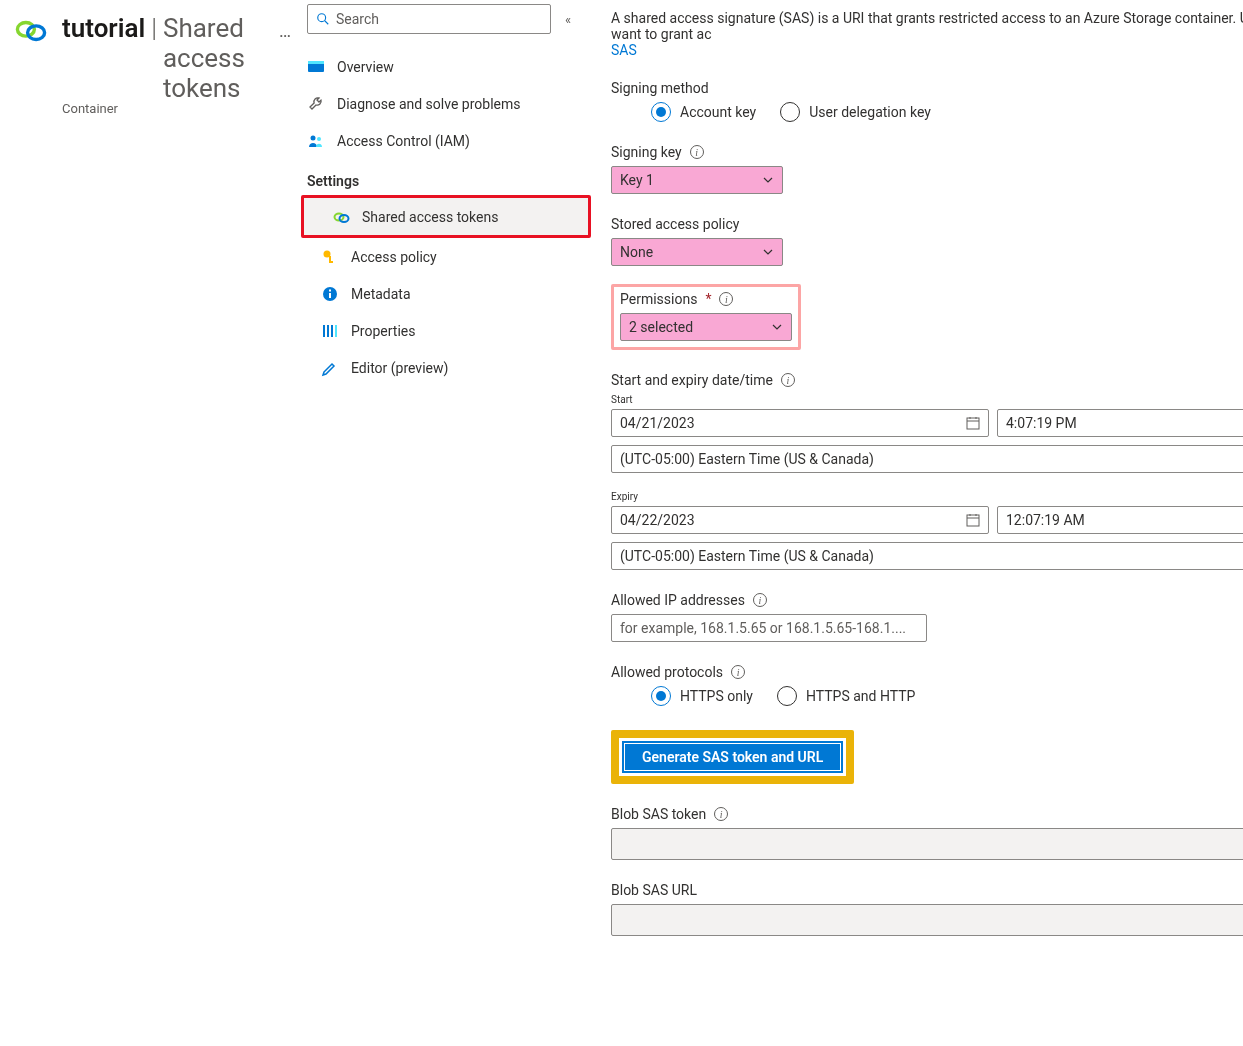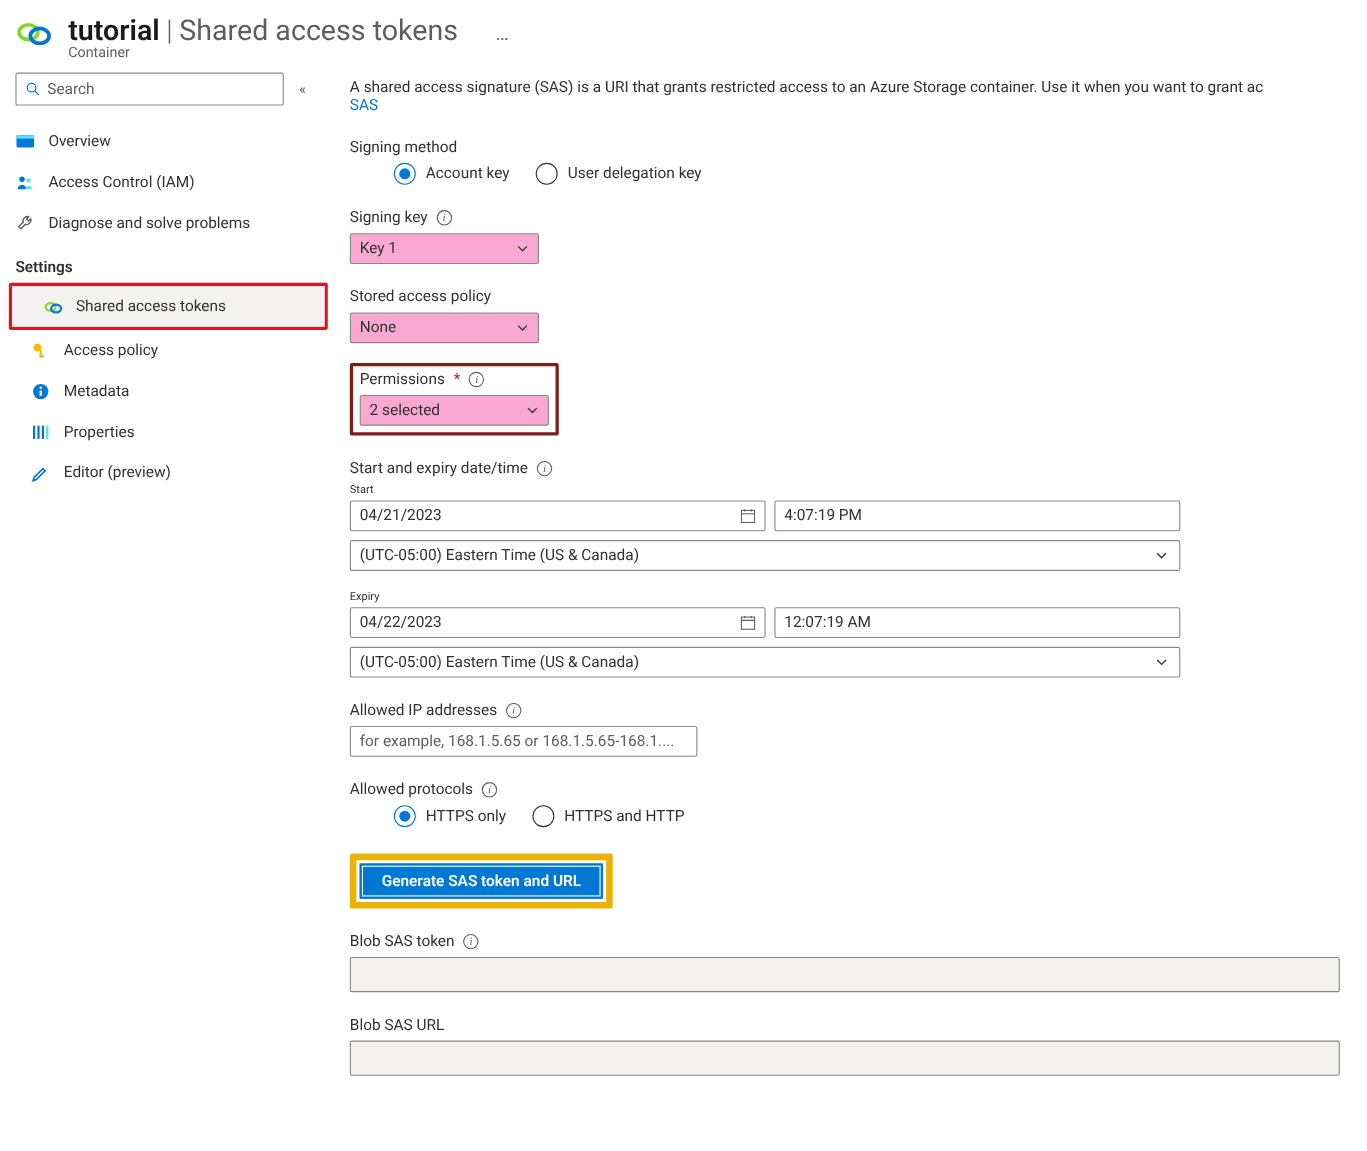--- a/index.html
+++ b/index.html
@@ -1,17 +1,17 @@
 <!DOCTYPE html>
 <html><head>
 <meta charset="utf-8">
 <style>
   * { box-sizing: border-box; font-family: "Segoe UI", -apple-system, BlinkMacSystemFont, Roboto, sans-serif; }
   body { margin: 0; background: #fff; color: #323130; font-size: 14px; }
-  .page { display: flex; flex-direction: column; width: 1243px; }
+  .page { display: flex; flex-direction: row; width: 1243px; }
   .header { display: flex; align-items: flex-start; padding: 10px 0 6px 14px; gap: 14px; }
   .header-icon svg { width: 34px; height: 34px; margin-top: 4px;}
   .title-block { display: flex; flex-direction: column; }
   .title-row { display: flex; align-items: baseline; gap: 6px; }
   .title-main { font-size: 26px; font-weight: 600; color: #1b1a19; }
   .title-sep { font-size: 26px; font-weight: 300; color: #605e5c; }
   .title-sub { font-size: 26px; font-weight: 400; color: #605e5c; }
   .subtitle { font-size: 13px; color: #605e5c; margin-top: -2px; }
   .ellipsis { font-size: 18px; color: #605e5c; margin-left: 28px; margin-top: 10px; cursor: pointer; letter-spacing:2px;}
   .body { display: flex; }
@@ -37,22 +37,22 @@
   .required-star { color: #a4262c; }
   .info-icon { display:inline-flex; width:14px; height:14px; border:1px solid #605e5c; border-radius:50%; align-items:center; justify-content:center; font-size:10px; color:#605e5c; font-style:italic; font-family: Georgia, serif; cursor:pointer;}
   .radio-group { display: flex; gap: 24px; align-items: center; margin-top: 4px; padding-left: 40px; }
   .radio { display: flex; align-items: center; gap: 9px; cursor: pointer; }
   .radio-circle { width: 20px; height: 20px; border: 1px solid #323130; border-radius: 50%; display: flex; align-items: center; justify-content: center; }
   .radio.selected .radio-circle { border-color: #0078d4; }
   .radio-dot { width: 10px; height: 10px; background: #0078d4; border-radius: 50%; display: none; }
   .radio.selected .radio-dot { display: block; }
   .select { width: 172px; height: 28px; border: 1px solid #8a8886; border-radius: 2px; display: flex; align-items: center; justify-content: space-between; padding: 0 8px; cursor: pointer; background: #f9a8d4; }
   .chevron-down { width:12px; height:12px; }
-  .highlight-red { border: 3px solid #7f1d1d; padding: 4px 6px 6px 6px; display: inline-block; border-radius:2px;}
-  .gen-highlight { border: 6px solid #eab308; padding: 3px; display: inline-block; margin-top: 24px; border-radius:2px;}
+  .highlight-red { border: 3px solid #fca5a5; padding: 4px 6px 6px 6px; display: inline-block; border-radius:2px;}
+  .gen-highlight { border: 8px solid #eab308; padding: 3px; display: inline-block; margin-top: 24px; border-radius:2px;}
   .datetime-row { display: flex; gap: 8px; margin-top: 4px; }
   .text-input { height: 28px; border: 1px solid #8a8886; border-radius: 2px; padding: 0 8px; display: flex; align-items: center; background: #fff; }
   .date-input { width: 378px; justify-content: space-between; }
   .time-input { width: 369px; }
   .tz-select { width: 755px; height: 28px; border: 1px solid #8a8886; border-radius: 2px; display: flex; align-items: center; justify-content: space-between; padding: 0 10px 0 8px; margin-top: 8px; cursor: pointer; background:#fff;}
   .ip-input { width: 316px; height: 28px; border: 1px solid #8a8886; border-radius: 2px; padding: 0 8px; display: flex; align-items: center; margin-top: 0; }
   .placeholder { color: #605e5c; }
   .gen-button { background: #0078d4; color: #fff; font-weight: 600; font-size: 14px; border: 2px solid #0078d4; outline: 1px solid #fff; outline-offset: -3px; padding: 6px 18px; cursor: pointer; }
   .readonly-box { width: 100%; max-width: 900px; height: 32px; background: #f3f2f1; border: 1px solid #8a8886; border-radius: 2px; margin-top: 4px; }
   .sub-label { font-size: 10px; color: #323130; margin-top: 4px; }
@@ -101,35 +101,35 @@
               <svg viewBox="0 0 18 18">
                 <rect x="1" y="3" width="16" height="11" rx="1" fill="#0078d4"></rect>
                 <rect x="1" y="3" width="16" height="3" fill="#50e6ff"></rect>
               </svg>
             </span>
           <span class="nav-label">Overview</span>
         </div>
         <div class="nav-item">
           <span class="nav-icon">
               <svg viewBox="0 0 18 18">
+                <path d="M12 3a4 4 0 0 0-4.9 5L3 12l2 2 4-4a4 4 0 0 0 5-4.9L12 7 10 5z" fill="none" stroke="#605e5c" stroke-width="1.3"></path>
+              </svg>
+            </span>
+          <span class="nav-label">Diagnose and solve problems</span>
+        </div>
+        <div class="nav-item">
+          <span class="nav-icon">
+              <svg viewBox="0 0 18 18">
                 <circle cx="6" cy="6" r="2.5" fill="#0078d4"></circle>
                 <circle cx="12" cy="7" r="2" fill="#50e6ff"></circle>
                 <path d="M2 15c0-2.5 2-4 4-4s4 1.5 4 4" fill="#0078d4"></path>
                 <path d="M9 15c0-2 1.5-3.2 3-3.2s3 1.2 3 3.2" fill="#50e6ff"></path>
               </svg>
             </span>
           <span class="nav-label">Access Control (IAM)</span>
-        </div>
-        <div class="nav-item">
-          <span class="nav-icon">
-              <svg viewBox="0 0 18 18">
-                <path d="M12 3a4 4 0 0 0-4.9 5L3 12l2 2 4-4a4 4 0 0 0 5-4.9L12 7 10 5z" fill="none" stroke="#605e5c" stroke-width="1.3"></path>
-              </svg>
-            </span>
-          <span class="nav-label">Diagnose and solve problems</span>
         </div>
 
         <div class="nav-heading">Settings</div>
 
         <div class="highlight-box">
           <div class="nav-item selected indent">
             <span class="nav-icon">
                 <svg viewBox="0 0 18 18">
                   <ellipse cx="7" cy="9" rx="4.5" ry="3.5" fill="none" stroke="#86d630" stroke-width="2"></ellipse>
                   <ellipse cx="12" cy="10.5" rx="4.5" ry="3.5" fill="none" stroke="#0078d4" stroke-width="2"></ellipse>

